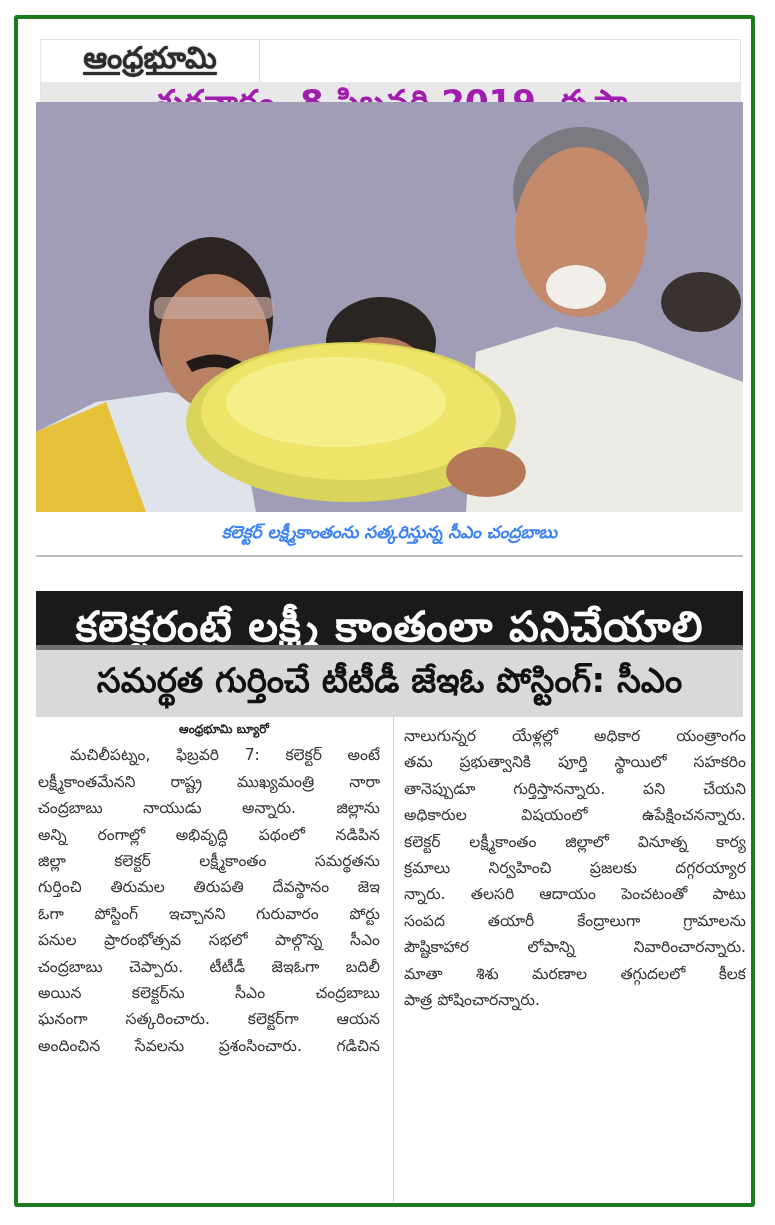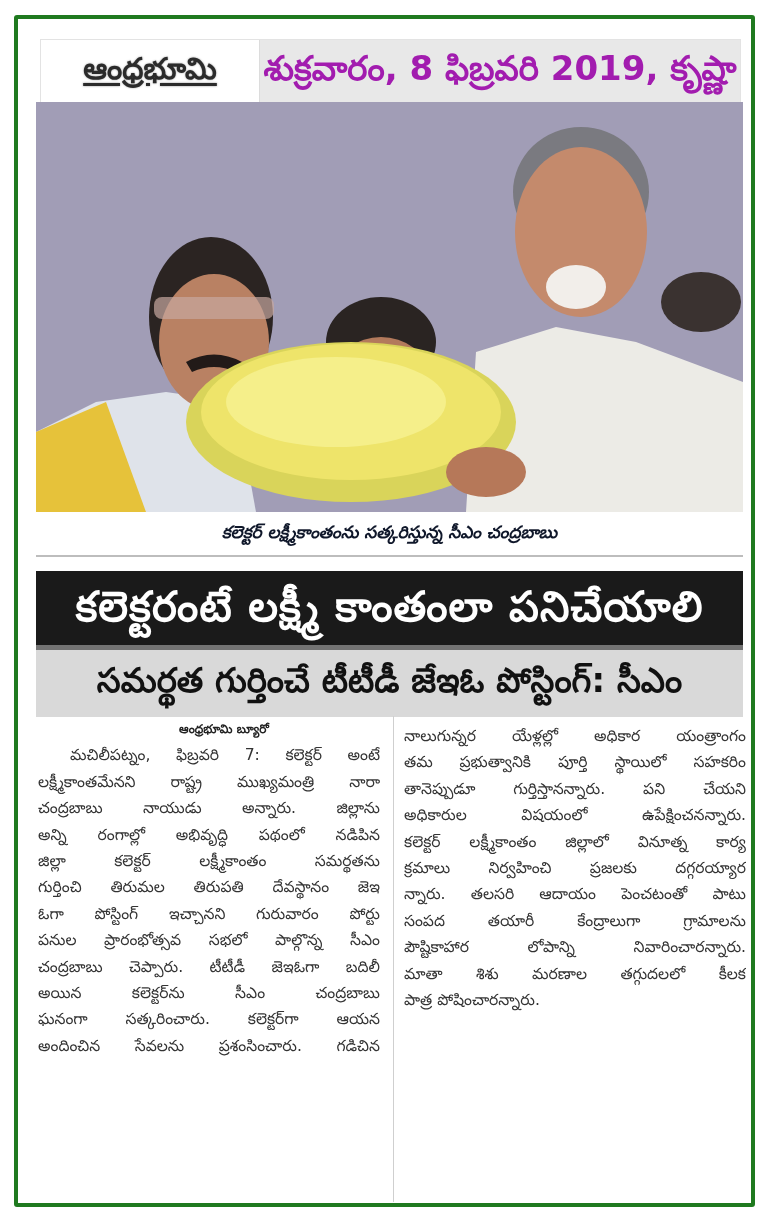--- a/index.html
+++ b/index.html
@@ -6,21 +6,21 @@
   body {
     width: 775px; height: 1225px; background: #ffffff; position: relative; overflow: hidden;
     font-family: "DejaVu Sans", "Liberation Sans", sans-serif; color: #111;
   }
   .frame {
     position: absolute; left: 14px; top: 15px; width: 741px; height: 1192px;
     border: 4px solid #1f7a1f; border-radius: 3px; box-sizing: border-box; background: #fff;
   }
   .masthead {
     position: absolute; left: 22px; top: 20px; width: 699px; height: 63px;
-    display: flex; border: 1px solid #e3e3e3;
+    display: flex; border: 1px solid #e3e3e3; flex-direction: column;
   }
   .logo-box {
     width: 218px; height: 100%; background: #ffffff; border-right: 1px solid #dcdcdc;
     display: flex; align-items: center; justify-content: center;
   }
   .logo-text {
     font-family: "DejaVu Serif", "Liberation Serif", serif; font-weight: bold;
     font-size: 30px; color: #2b2b2b; text-decoration: underline; text-underline-offset: 4px;
     text-shadow: 0 0 2px #999;
     letter-spacing: 0px;
@@ -31,25 +31,25 @@
   }
   .photo {
     position: absolute; left: 18px; top: 83px; width: 707px; height: 410px;
     background: linear-gradient(180deg, #8d8aa6 0%, #a19db6 40%, #b2aec0 100%);
     overflow: hidden;
   }
   .photo svg { width: 100%; height: 100%; display: block; }
   .caption {
     position: absolute; left: 18px; top: 497px; width: 707px; height: 36px;
     display: flex; align-items: center; justify-content: center;
-    font-size: 17px; font-weight: bold; font-style: italic; color: #0f172a;
+    font-size: 17px; font-weight: bold; font-style: italic; color: #3b82f6;
   }
   .rule { position: absolute; left: 18px; top: 536px; width: 707px; height: 2px; background: #bdbdbd; }
   .headline {
-    position: absolute; left: 18px; top: 552px; width: 707px; height: 81px;
+    position: absolute; left: 18px; top: 572px; width: 707px; height: 81px;
     background: #1a1a1a; color: #fff; display: flex; align-items: center; justify-content: center;
     font-size: 42px; font-weight: bold; white-space: nowrap; letter-spacing: 1px;
   }
   .subhead {
     position: absolute; left: 18px; top: 626px; width: 707px; height: 67px;
     background: #d9d9d9; color: #111; display: flex; align-items: center; justify-content: center;
     font-size: 34px; font-weight: bold; white-space: nowrap; border-top: 5px solid #737373;
   }
   .col {
     position: absolute; top: 697px; width: 342px; font-size: 15.6px; line-height: 26.4px; color: #333;

